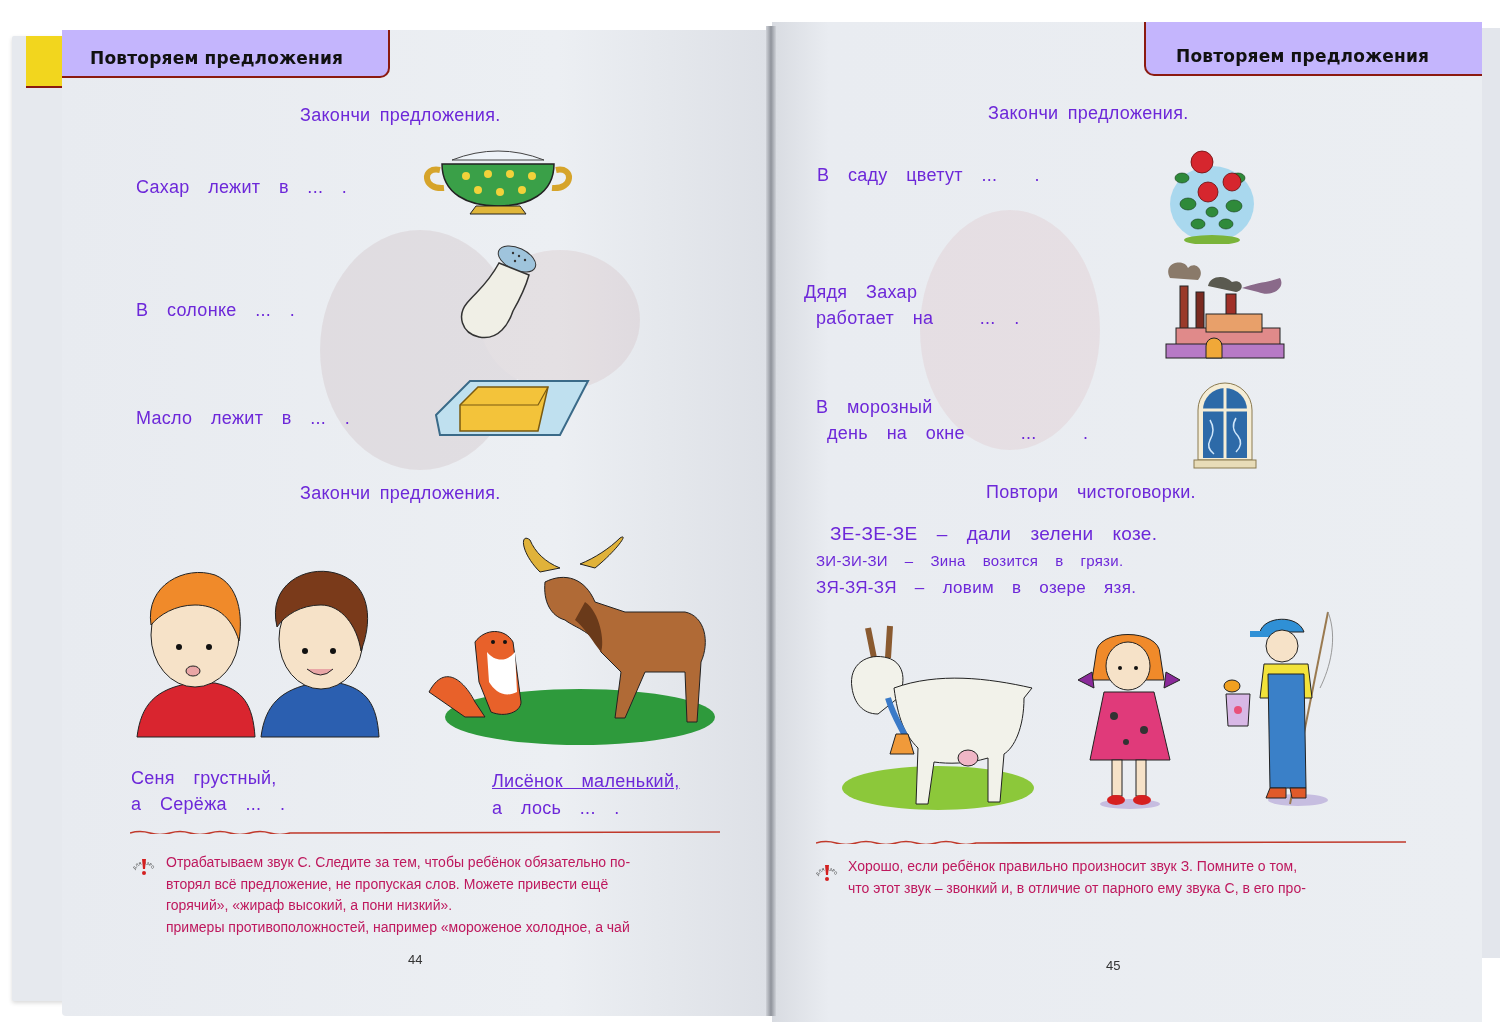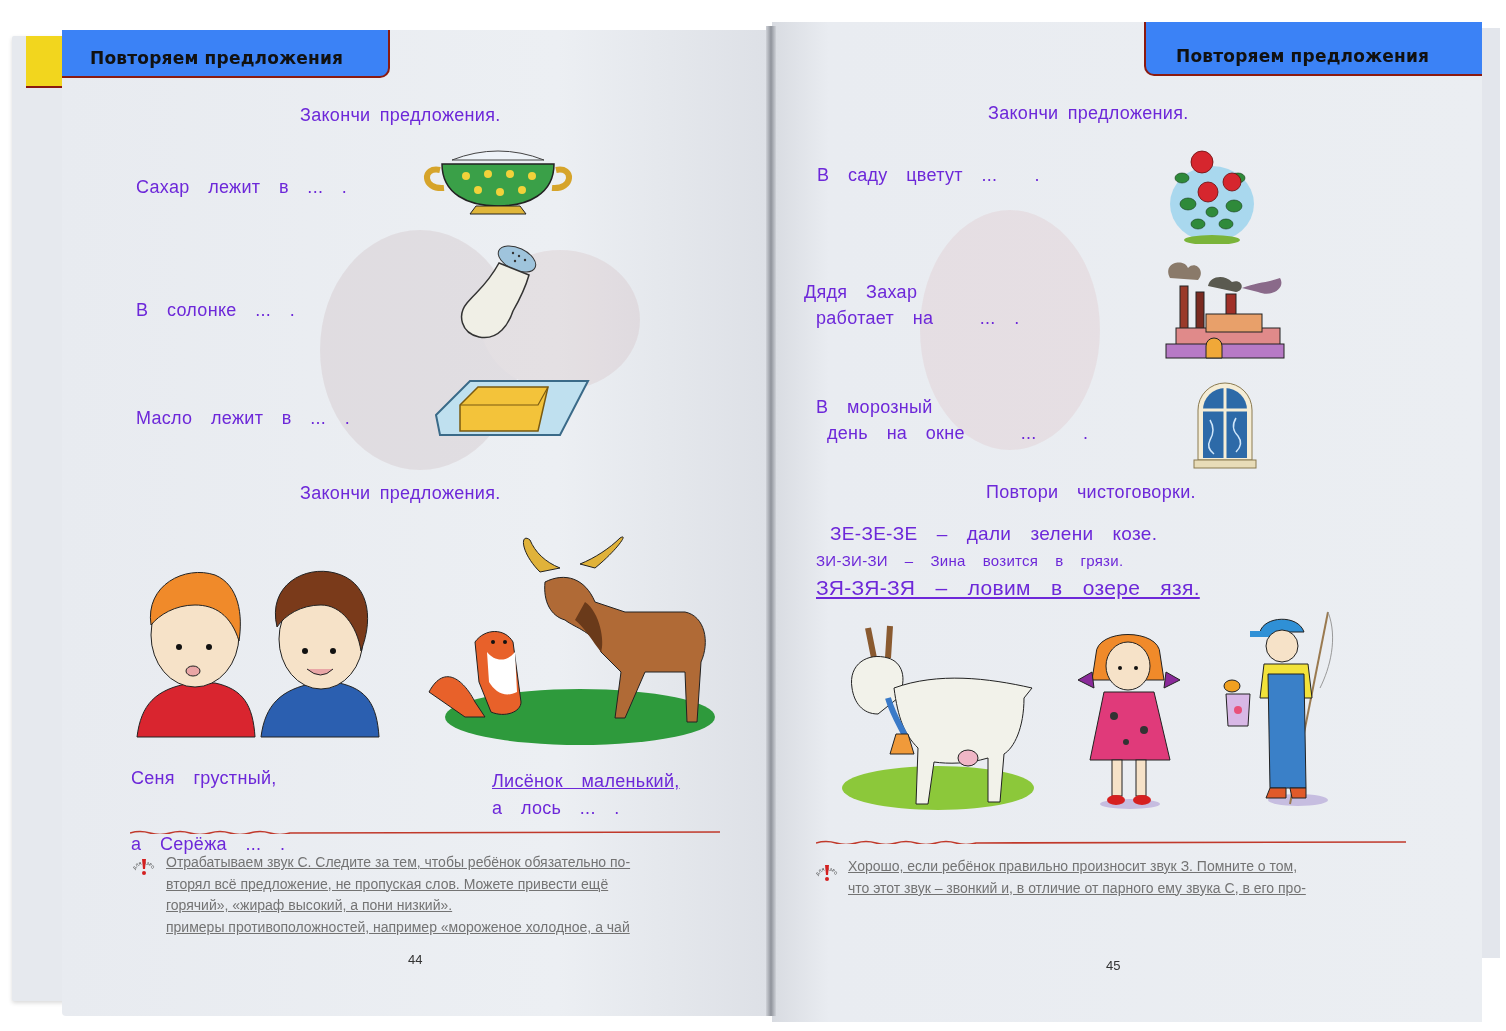--- a/index.html
+++ b/index.html
@@ -30,41 +30,41 @@
   .page-right { left: 772px; width: 710px; height: 1000px; top: 22px;
     background: linear-gradient(90deg, #d8dbe1 0%, #e9ecf1 8%, #ebeef2 100%);
   }
   .gutter {
     position: absolute; left: 766px; top: 26px; width: 10px; height: 990px;
     background: linear-gradient(90deg, #cfd2d8, #8f939b 50%, #cfd2d8);
   }
 
   
   .header-tab {
-    position: absolute; background: #3b82f6; display: flex; align-items: flex-end;
+    position: absolute; background: #c4b5fd; display: flex; align-items: flex-end;
     padding: 0 0 8px 0; font-weight: 800; font-size: 17px; color: #111; letter-spacing: 0.2px; text-align: center;
   }
   .header-tab-left {
     left: 62px; top: 30px; width: 328px; height: 48px;
     border-bottom: 2px solid #8b1a10; border-right: 2px solid #8b1a10;
     border-bottom-right-radius: 10px; padding-left: 28px;
   }
   .header-tab-right {
     left: 1144px; top: 22px; width: 338px; height: 54px;
     border-bottom: 2px solid #8b1a10; border-left: 2px solid #8b1a10;
     border-bottom-left-radius: 10px; padding-left: 30px;
   }
   .header-tab span { font-family: "DejaVu Sans", sans-serif; font-weight: bold; }
 
   
   .txt { position: absolute; font-size: 18px; line-height: 27px; color: #6d28d9; white-space: pre; letter-spacing: 0.3px; word-spacing: 4px; }
   .heading { font-size: 18px; }
   .note {
-    position: absolute; font-size: 14px; line-height: 21.5px; color: #737373;
-    font-family: "Liberation Sans", sans-serif; text-align: justify; text-decoration: underline;
+    position: absolute; font-size: 14px; line-height: 21.5px; color: #be185d;
+    font-family: "Liberation Sans", sans-serif; text-align: justify;
   }
   .page-num { position: absolute; font-size: 13px; color: #333; }
 
   .wavy-rule {
     position: absolute; height: 4px;
   }
 
   
   .adult-icon { position: absolute; width: 26px; height: 26px; }
 
@@ -168,21 +168,21 @@
   <path d="M160 70 C175 80 180 110 176 120 C168 110 160 96 150 88 Z" fill="#6a3a1a"></path>
 
   <path d="M4 160 C20 130 40 150 50 170 L60 185 H40 Z" fill="#e8612a" stroke="#222"></path>
   <path d="M50 110 C60 96 80 96 88 110 L96 170 C96 180 80 186 66 180 L54 150 Z" fill="#e8612a" stroke="#222"></path>
   <path d="M62 120 C70 130 82 130 90 120 L92 160 C80 166 70 160 64 150 Z" fill="#ffffff"></path>
   <circle cx="68" cy="110" r="2" fill="#111"></circle>
     <circle cx="80" cy="110" r="2" fill="#111"></circle>
 </svg>
 
 <div class="txt" style="left:131px;top:765px;">Сеня  грустный,</div>
-<div class="txt" style="left:131px;top:791px;margin-top:40px;">а  Серёжа  ...  .</div>
+<div class="txt" style="left:131px;top:791px;">а  Серёжа  ...  .</div>
 <div class="txt" style="left:492px;top:768px;text-decoration:underline;">Лисёнок  маленький,</div>
 <div class="txt" style="left:492px;top:795px;">а  лось  ...  .</div>
 
 <svg class="wavy-rule" style="left:130px;top:830px;" width="590" height="6">
   <path d="M0 3 Q10 0 20 3 T40 3 T60 3 T80 3 T100 3 T120 3 T140 3 T160 3 L590 2" fill="none" stroke="#c0392b" stroke-width="1.6"></path>
 </svg>
 
 <svg class="adult-icon" style="left:131px;top:852px;" viewBox="0 0 26 26">
   <path id="arcL" d="M4 18 A10 10 0 0 1 22 18" fill="none"></path>
   <text font-size="4" fill="#333" font-family="DejaVu Sans, sans-serif"><textPath href="#arcL">ДЛЯ ВЗРОСЛЫХ</textPath></text>
@@ -243,21 +243,21 @@
   <line x1="33" y1="8" x2="33" y2="78" stroke="#f5edd6" stroke-width="3"></line>
   <line x1="11" y1="30" x2="55" y2="30" stroke="#f5edd6" stroke-width="3"></line>
   <path d="M18 40 q6 10 0 20 q-4 8 4 14 M44 38 q-6 10 2 18 q6 8 -2 16" fill="none" stroke="#cfe6fa" stroke-width="1.5"></path>
   <rect x="2" y="80" width="62" height="8" fill="#e8dcb8" stroke="#8a7a50"></rect>
 </svg>
 
 <div class="txt heading" style="left:986px;top:479px;">Повтори  чистоговорки.</div>
 
 <div class="txt" style="left:796px;top:520px;font-size:19px;margin-left:34px;">ЗЕ-ЗЕ-ЗЕ  –  дали  зелени  козе.</div>
 <div class="txt" style="left:816px;top:547px;font-size:15px;">ЗИ-ЗИ-ЗИ  –  Зина  возится  в  грязи.</div>
-<div class="txt" style="left:816px;top:574px;font-size:21px;text-decoration:underline;">ЗЯ-ЗЯ-ЗЯ  –  ловим  в  озере  язя.</div>
+<div class="txt" style="left:816px;top:574px;font-size:17px;">ЗЯ-ЗЯ-ЗЯ  –  ловим  в  озере  язя.</div>
 
 <svg class="illus" style="left:838px;top:618px;" width="200" height="195" viewBox="0 0 200 195">
   <ellipse cx="100" cy="170" rx="96" ry="22" fill="#8cc83a"></ellipse>
   <path d="M30 10 L36 40 M52 8 L50 40" stroke="#8a5a30" stroke-width="6" fill="none"></path>
   <path d="M14 70 C10 46 30 34 50 40 C64 44 70 60 60 80 L40 96 C24 96 16 84 14 70 Z" fill="#f2f2ea" stroke="#222"></path>
   <path d="M56 70 C100 54 150 60 194 70 L186 80 C186 110 176 130 166 136 L162 184 H150 L150 140 C130 146 110 146 96 144 L90 186 H78 L80 130 C66 116 60 100 56 70 Z" fill="#f2f2ea" stroke="#222"></path>
   <path d="M50 80 C56 100 64 110 68 120" fill="none" stroke="#3a7ac8" stroke-width="6"></path>
   <path d="M58 116 L70 116 L76 136 H52 Z" fill="#f09a3a" stroke="#222"></path>
   <ellipse cx="130" cy="140" rx="10" ry="8" fill="#f0b6c6" stroke="#222"></ellipse>
 </svg>

